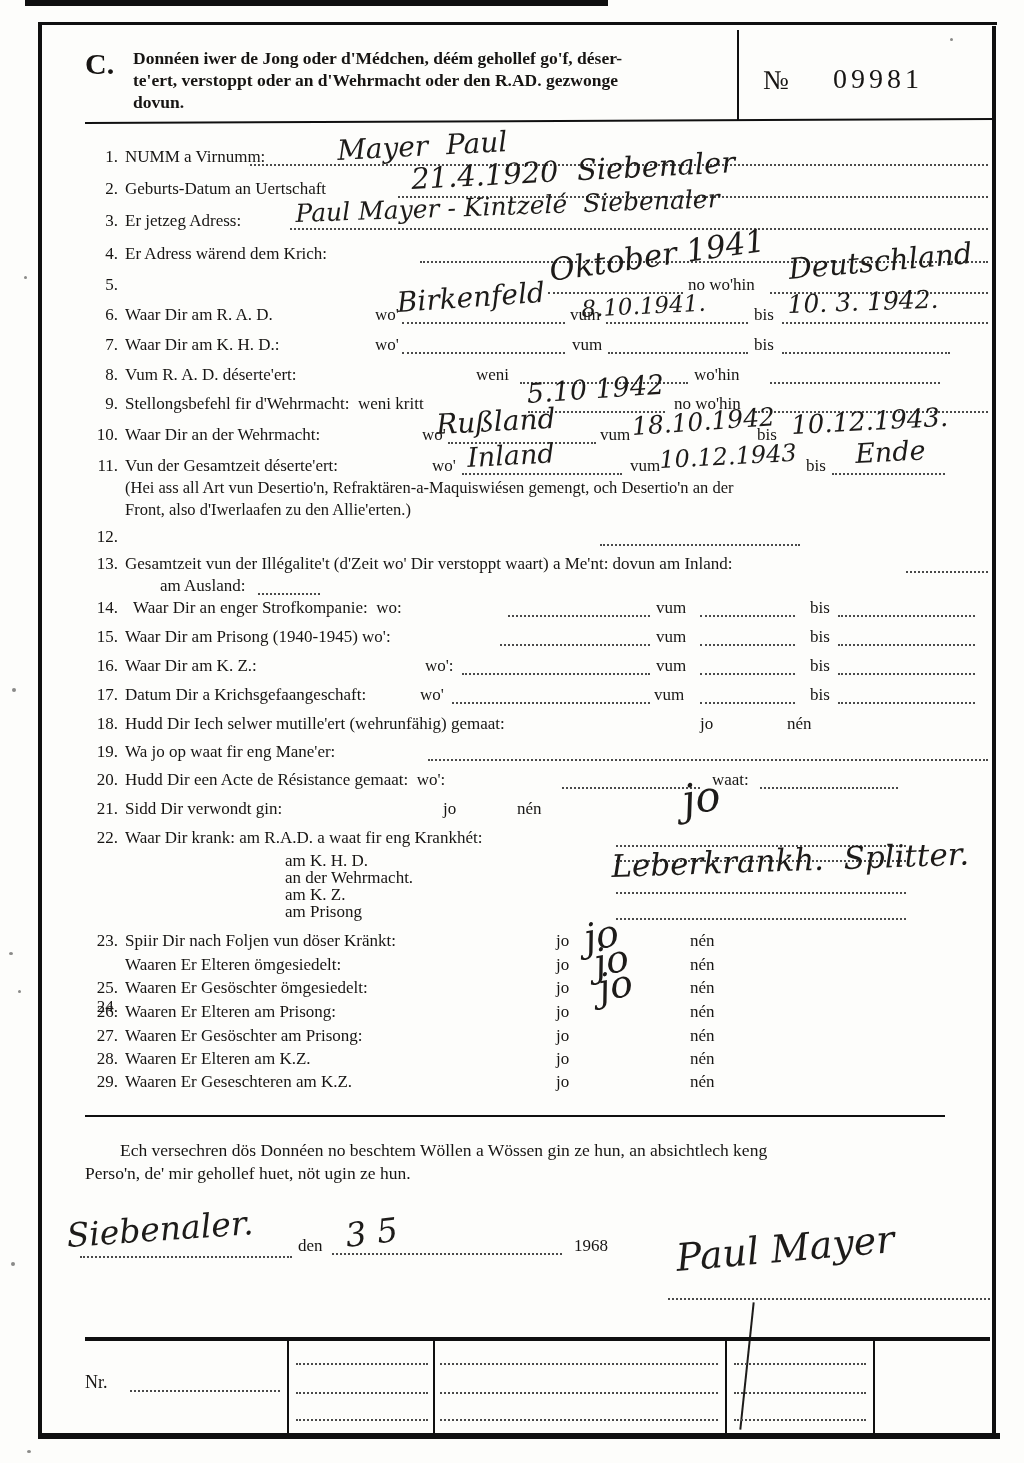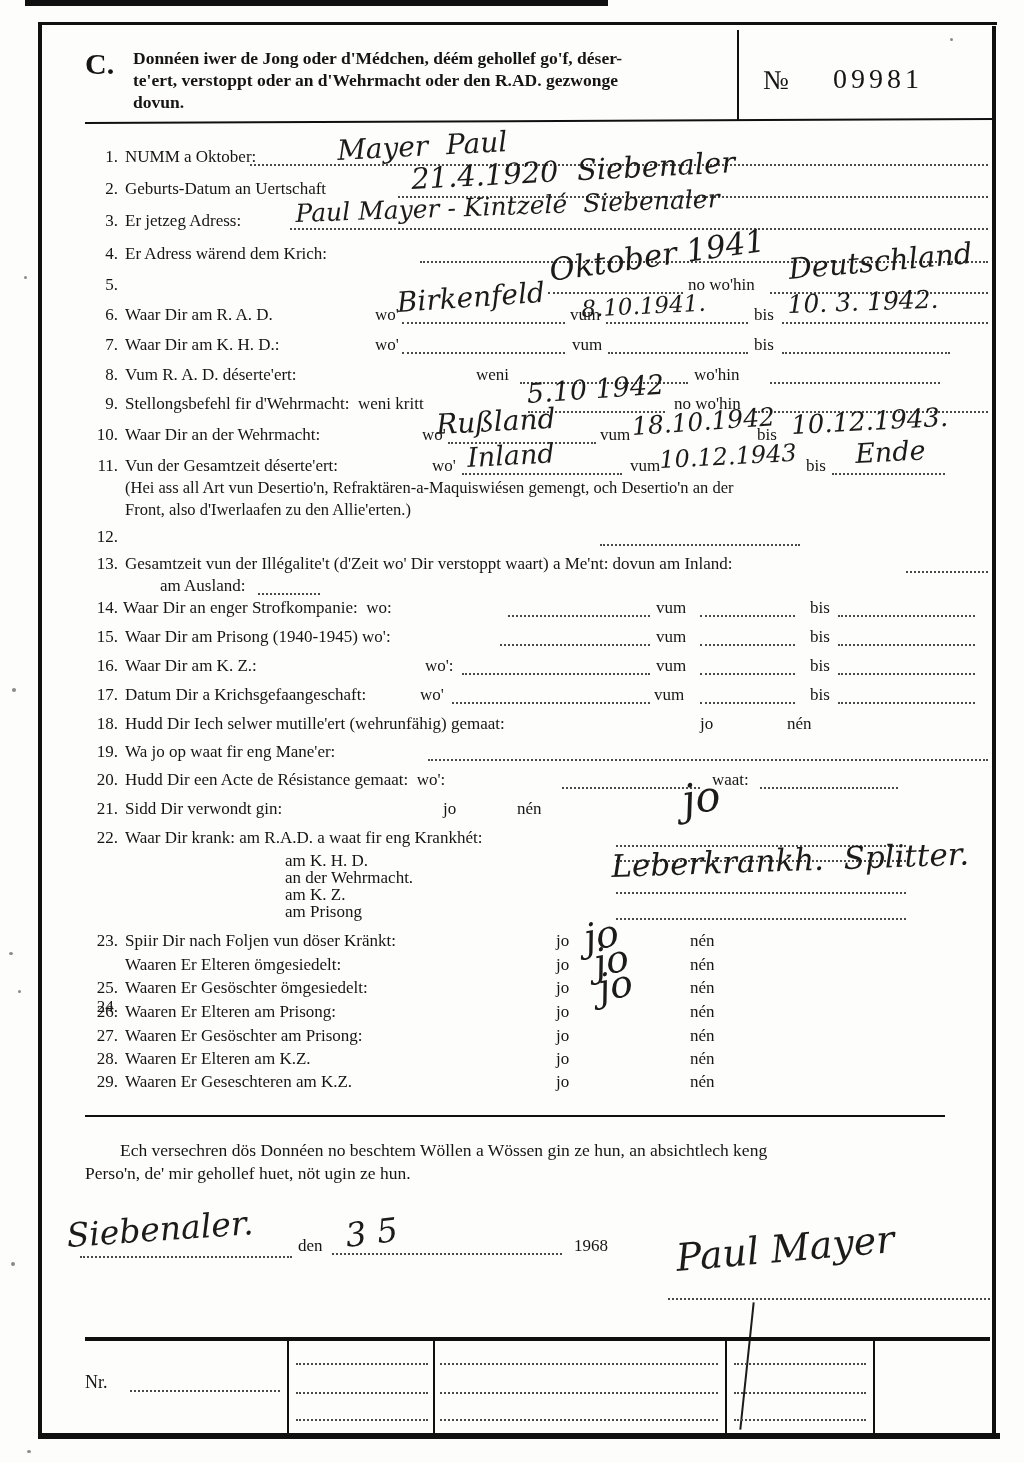--- a/index.html
+++ b/index.html
@@ -39,21 +39,21 @@
   <div class="pt bold" style="left:85px;top:46px;font-size:30px">C.</div>
   <div class="pt bold" style="left:133px;top:70px;font-size:17.5px">te'ert, verstoppt oder an d'Wehrmacht oder den R.AD. gezwonge</div>
   <div class="pt bold" style="left:133px;top:48px;font-size:17.5px">Donnéen iwer de Jong oder d'Médchen, déém gehollef go'f, déser-</div>
   <div class="pt bold" style="left:133px;top:92px;font-size:17.5px">dovun.</div>
   <div class="vline" style="left:737px;top:30px;width:2px;height:90px"></div>
   <div class="pt" style="left:763px;top:64px;font-size:27px">№</div>
   <div class="pt" style="left:833px;top:62px;font-size:28px;letter-spacing:4px">09981</div>
   <div class="hline" style="left:85px;top:120px;width:910px;height:2px;transform:rotate(-0.25deg)"></div>
 
   <div class="pt num" style="left:88px;top:147px">1.</div>
-  <div class="pt" style="left:125px;top:147px">NUMM a Oktober:</div>
+  <div class="pt" style="left:125px;top:147px">NUMM a Virnumm:</div>
   <div class="dots" style="left:250px;top:164px;width:738px"></div>
   <div class="hw" style="left:338px;top:134px;font-size:28px;transform:rotate(-3deg)">Mayer  Paul</div>
 
   <div class="pt num" style="left:88px;top:179px">2.</div>
   <div class="pt" style="left:125px;top:179px">Geburts-Datum an Uertschaft</div>
   <div class="dots" style="left:398px;top:196px;width:590px"></div>
   <div class="hw" style="left:412px;top:162px;font-size:29px;transform:rotate(-3deg)">21.4.1920  Siebenaler</div>
 
   <div class="pt num" style="left:88px;top:211px">3.</div>
   <div class="pt" style="left:125px;top:211px">Er jetzeg Adress:</div>
@@ -132,21 +132,21 @@
   <div class="pt num" style="left:88px;top:527px">12.</div>
   <div class="dots" style="left:600px;top:544px;width:200px"></div>
 
   <div class="pt num" style="left:88px;top:554px">13.</div>
   <div class="pt" style="left:125px;top:554px">Gesamtzeit vun der Illégalite't (d'Zeit wo' Dir verstoppt waart) a Me'nt: dovun am Inland:</div>
   <div class="dots" style="left:906px;top:571px;width:82px"></div>
   <div class="pt" style="left:160px;top:576px">am Ausland:</div>
   <div class="dots" style="left:258px;top:593px;width:62px"></div>
 
   <div class="pt num" style="left:88px;top:598px">14.</div>
-  <div class="pt" style="left:123px;top:598px">Waar Dir an enger Strofkompanie:  wo:</div>
+  <div class="pt" style="left:133px;top:598px">Waar Dir an enger Strofkompanie:  wo:</div>
   <div class="dots" style="left:508px;top:615px;width:142px"></div>
   <div class="pt" style="left:656px;top:598px">vum</div>
   <div class="dots" style="left:700px;top:615px;width:95px"></div>
   <div class="pt" style="left:810px;top:598px">bis</div>
   <div class="dots" style="left:838px;top:615px;width:137px"></div>
 
   <div class="pt num" style="left:88px;top:627px">15.</div>
   <div class="pt" style="left:125px;top:627px">Waar Dir am Prisong (1940-1945) wo':</div>
   <div class="dots" style="left:500px;top:644px;width:150px"></div>
   <div class="pt" style="left:656px;top:627px">vum</div>

